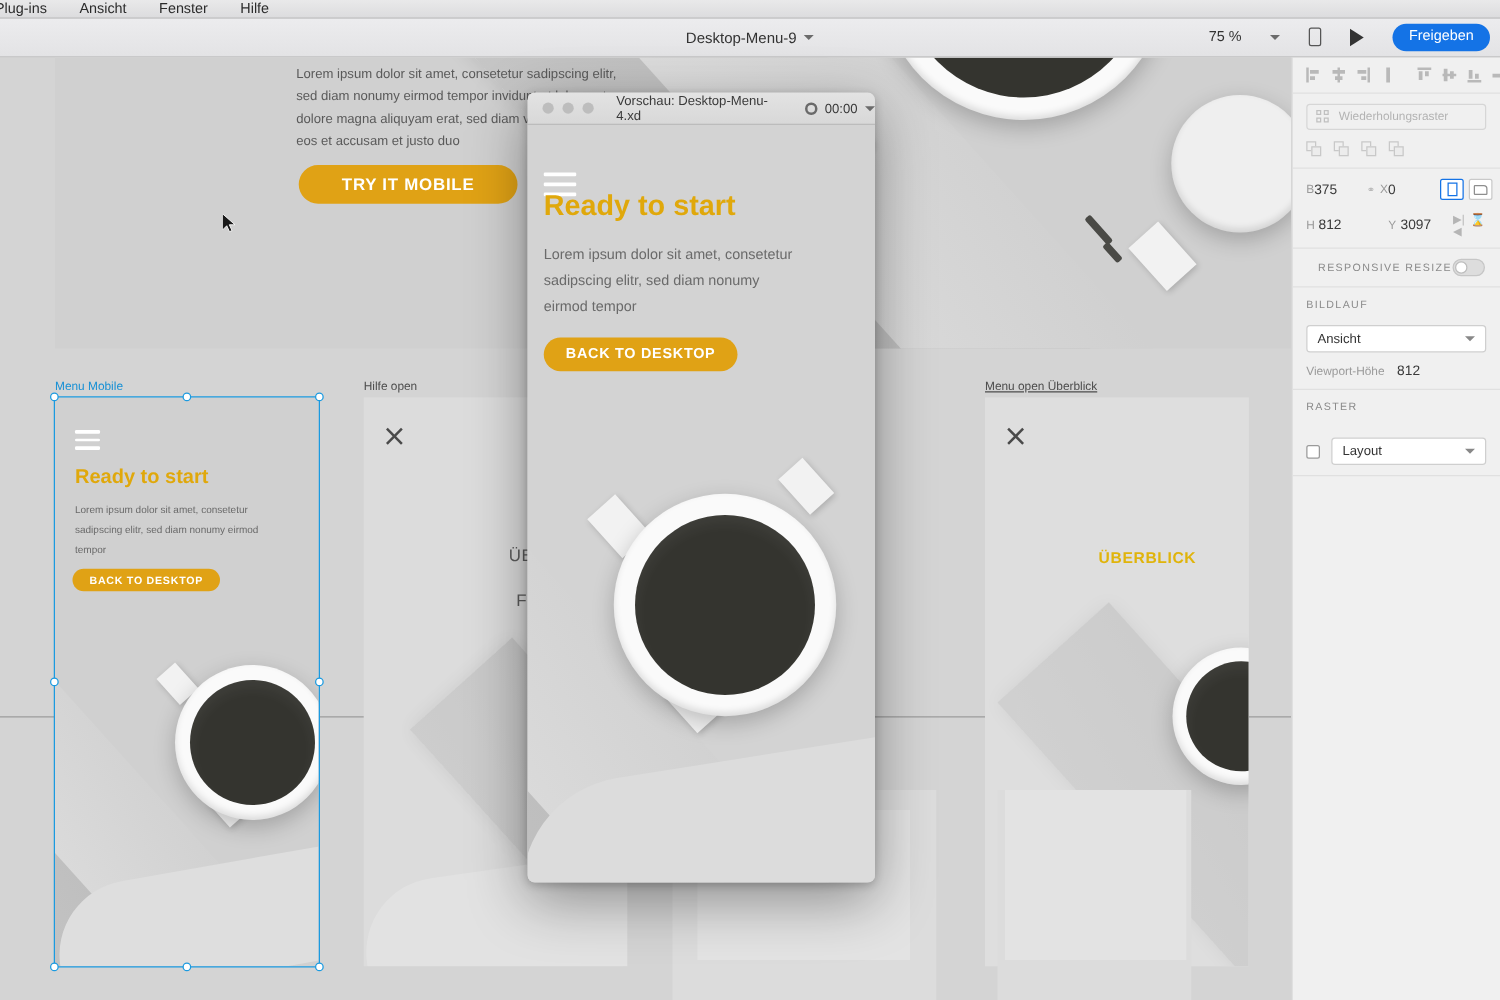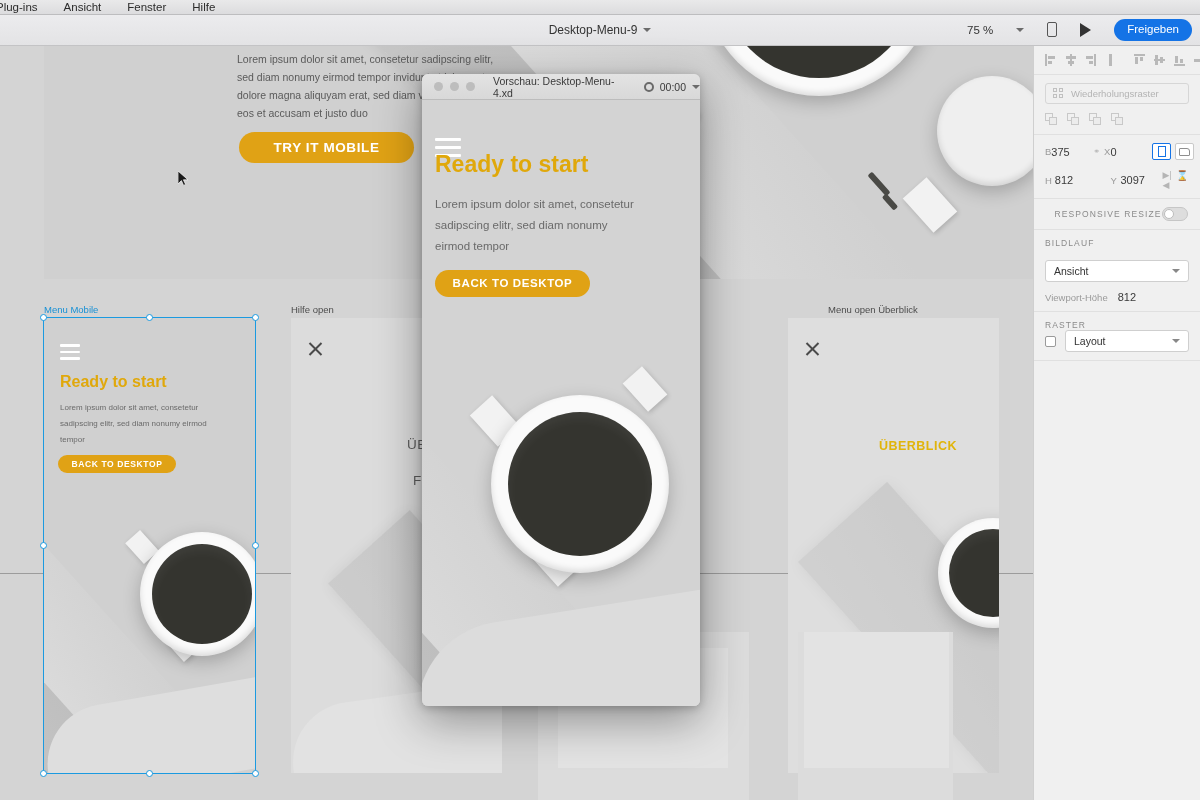--- a/index.html
+++ b/index.html
@@ -348,21 +348,21 @@
         <div class="band" style="left:150px; top:180px; width:110px; height:380px; opacity:.7;"></div>
         <div style="position:absolute; left:0; bottom:-20px; width:250px; height:100px; background:#e2e2e2; border-radius:60px 0 0 0; transform:rotate(-8deg);"></div>
       </div>
       <div class="closex"></div>
       <div class="navitem" style="top:119px;">ÜBERBLICK</div>
       <div class="navitem" style="top:155px;">FEATURES</div>
       <div class="navitem" style="top:191px;">KONTAKT</div>
       <div class="searchc" style="right:10px; top:227px;">⚲</div>
     </div>
 
-    <div class="ab-label" style="left:828px; top:258px;">Menu open Überblick</div>
+    <div class="ab-label" style="left:788px; top:258px;text-decoration:underline;">Menu open Überblick</div>
     <div class="ab" style="left:788px; top:272px; background:#dedede;">
       <div class="watchbg" style="background:#dedede;">
         <div class="band" style="left:135px; top:150px; width:120px; height:420px; opacity:.55;"></div>
         <div class="dial" style="left:150px; top:200px; width:110px; height:110px;"></div>
         <div class="face" style="left:161px; top:211px; width:88px; height:88px;"></div>
       </div>
       <div class="closex"></div>
       <div class="navitem gold" style="top:121px; right:42px;">ÜBERBLICK</div>
     </div>
 
@@ -532,21 +532,21 @@
         <span class="caret"></span>
       </div>
       <div class="vprow">
         <span class="vplab">Viewport-Höhe</span>
         <span class="fval">812</span>
       </div>
     </div>
 
 
     <div class="rsec">
-      <div class="rtitle" style="margin-bottom:0;">RASTER</div>
+      <div class="rtitle" style="margin-bottom:20px;">RASTER</div>
       <div style="display:flex; align-items:center; gap:9px;">
         <span class="chk"></span>
         <span class="select" style="flex:1;">
           <span>Layout</span>
           <span class="caret"></span>
         </span>
       </div>
     </div>
 
   </div>

